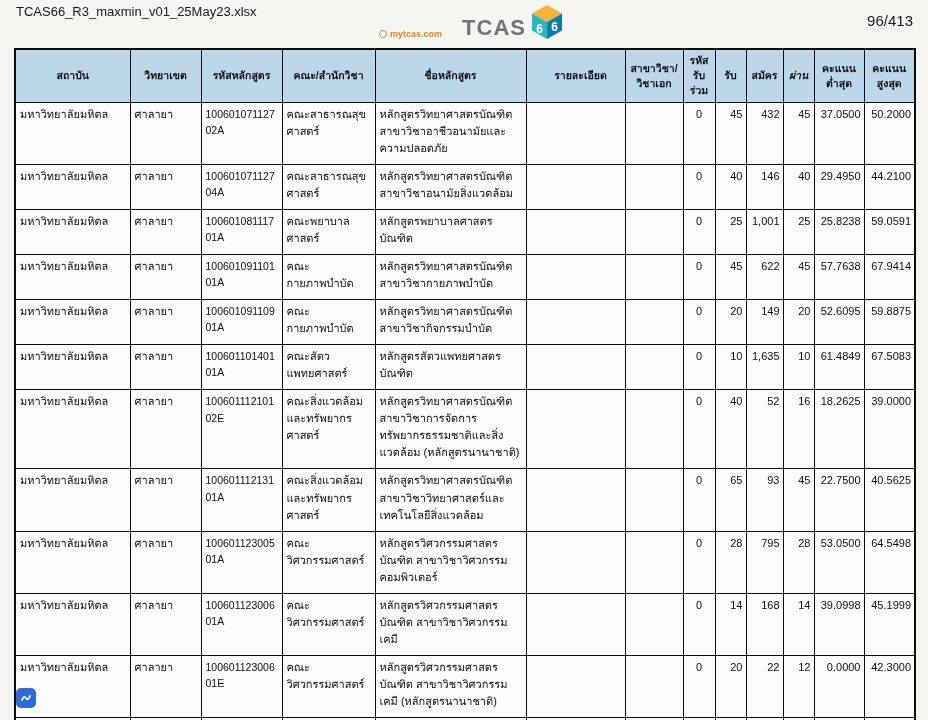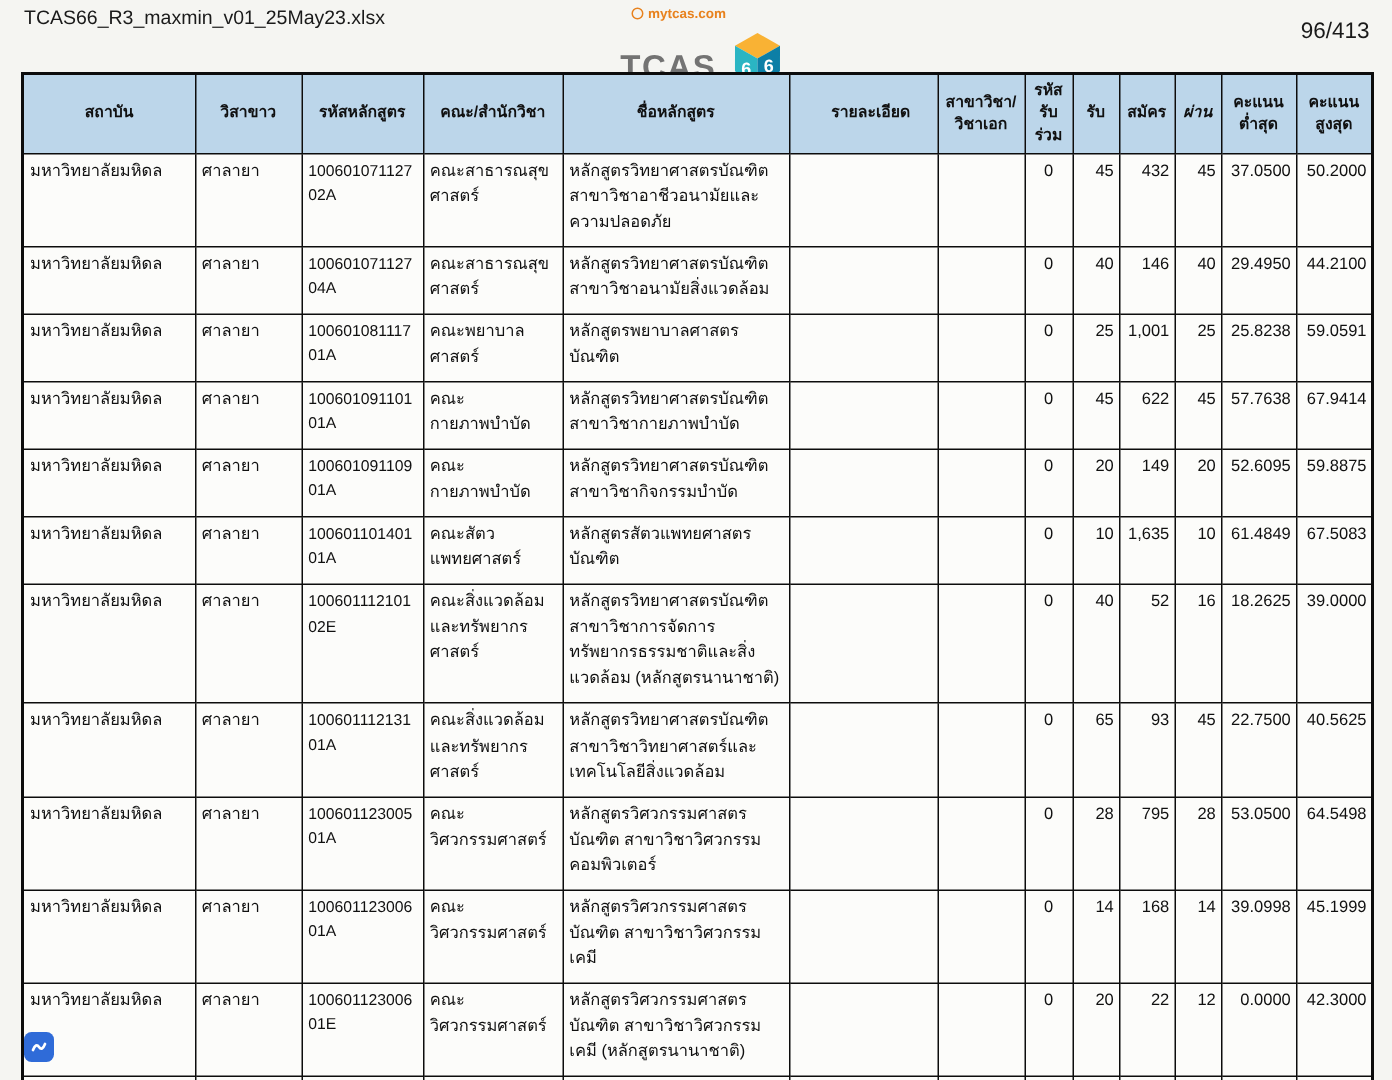--- a/index.html
+++ b/index.html
@@ -10,21 +10,21 @@
     font-family:"Liberation Sans","DejaVu Sans",sans-serif;
   }
 
   
   .topbar { position:absolute; left:0; top:0; width:928px; height:48px; }
   .filename { position:absolute; left:16px; top:4px; font-size:13px; color:#1a1a1a;text-align:center; }
   .pagenum  { position:absolute; right:15px; top:12px; font-size:15px; color:#1a1a1a; }
 
   .logo { position:absolute; left:50%; top:4px; transform:translateX(-50%);
           display:flex; align-items:flex-end; gap:5px; }
-  .logo-text { display:flex; flex-direction:column; align-items:center; padding-bottom:1px;gap:20px; }
+  .logo-text { display:flex; flex-direction:row; align-items:flex-end; padding-bottom:1px;gap:20px; }
   .logo-site { display:flex; align-items:center; gap:3px; font-size:9px; font-weight:bold;
                color:#e8821e; padding-left:14px; }
   .logo-site-globe { width:8px; height:8px; border-radius:50%; border:1.5px solid #e8821e;
                      display:inline-block; }
   .logo-brand { font-size:22px; font-weight:bold; color:#737373; letter-spacing:1px; line-height:1.0; }
   .logo-cube { display:block; }
 
   
   .sheet-table {
     position:absolute; left:14px; top:48px; width:900px;
@@ -96,21 +96,21 @@
     </svg>
   </div>
 
   <div class="pagenum">96/413</div>
 </div>
 
 <table class="sheet-table">
   <thead>
     <tr>
         <th class="col-institution">สถาบัน</th>
-        <th class="col-campus">วิสาขาว</th>
+        <th class="col-campus">วิทยาเขต</th>
         <th class="col-program_code">รหัสหลักสูตร</th>
         <th class="col-faculty">คณะ/สำนักวิชา</th>
         <th class="col-program_name">ชื่อหลักสูตร</th>
         <th class="col-details">รายละเอียด</th>
         <th class="col-major">สาขาวิชา/วิชาเอก</th>
         <th class="col-joint_code">รหัสรับร่วม</th>
         <th class="col-quota">รับ</th>
         <th class="col-applied">สมัคร</th>
         <th class="col-passed">ผ่าน</th>
         <th class="col-min_score">คะแนนต่ำสุด</th>

